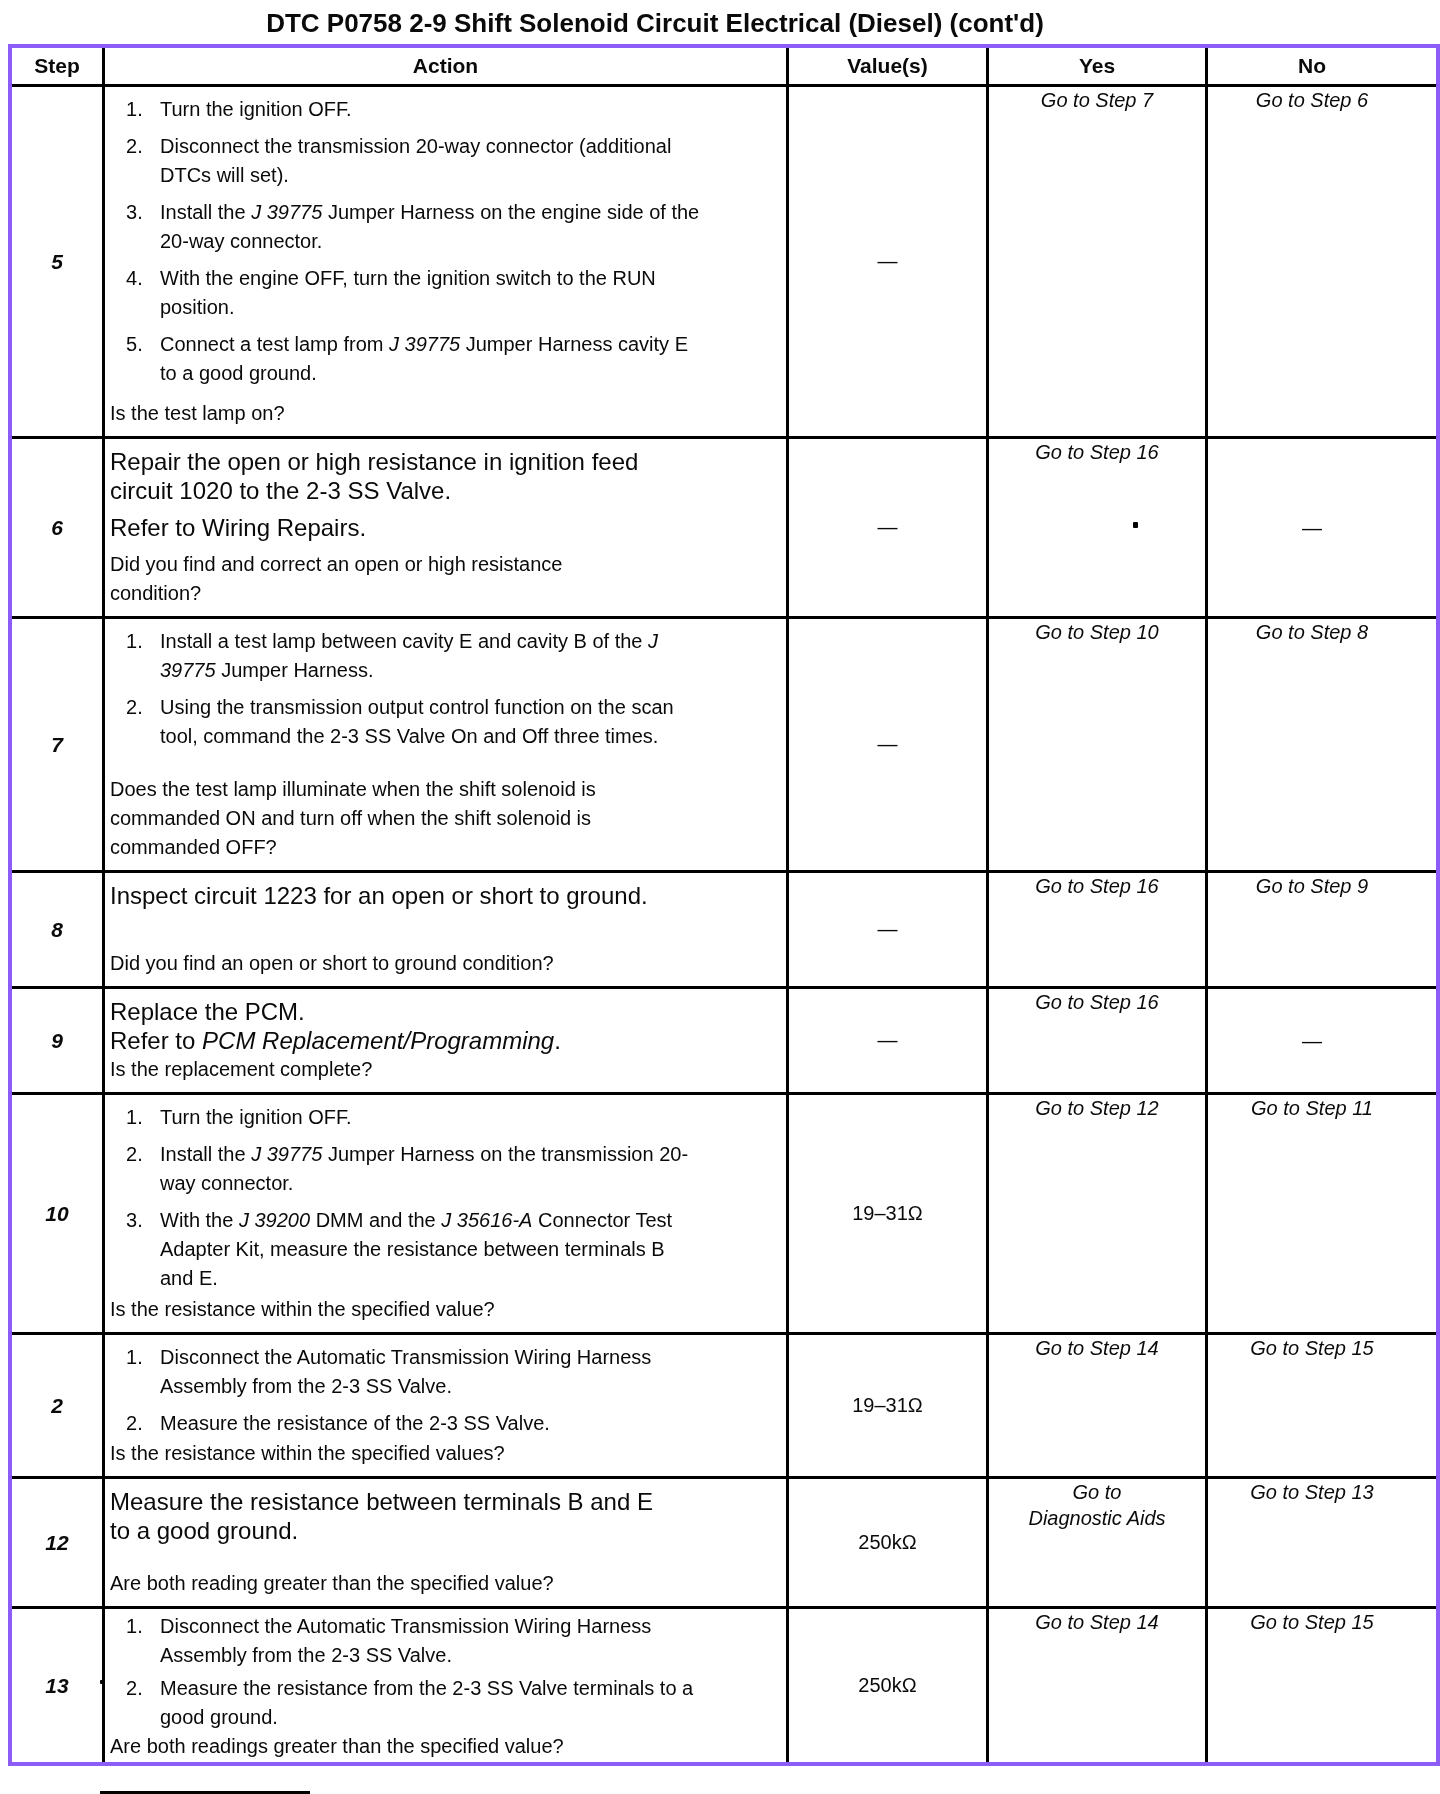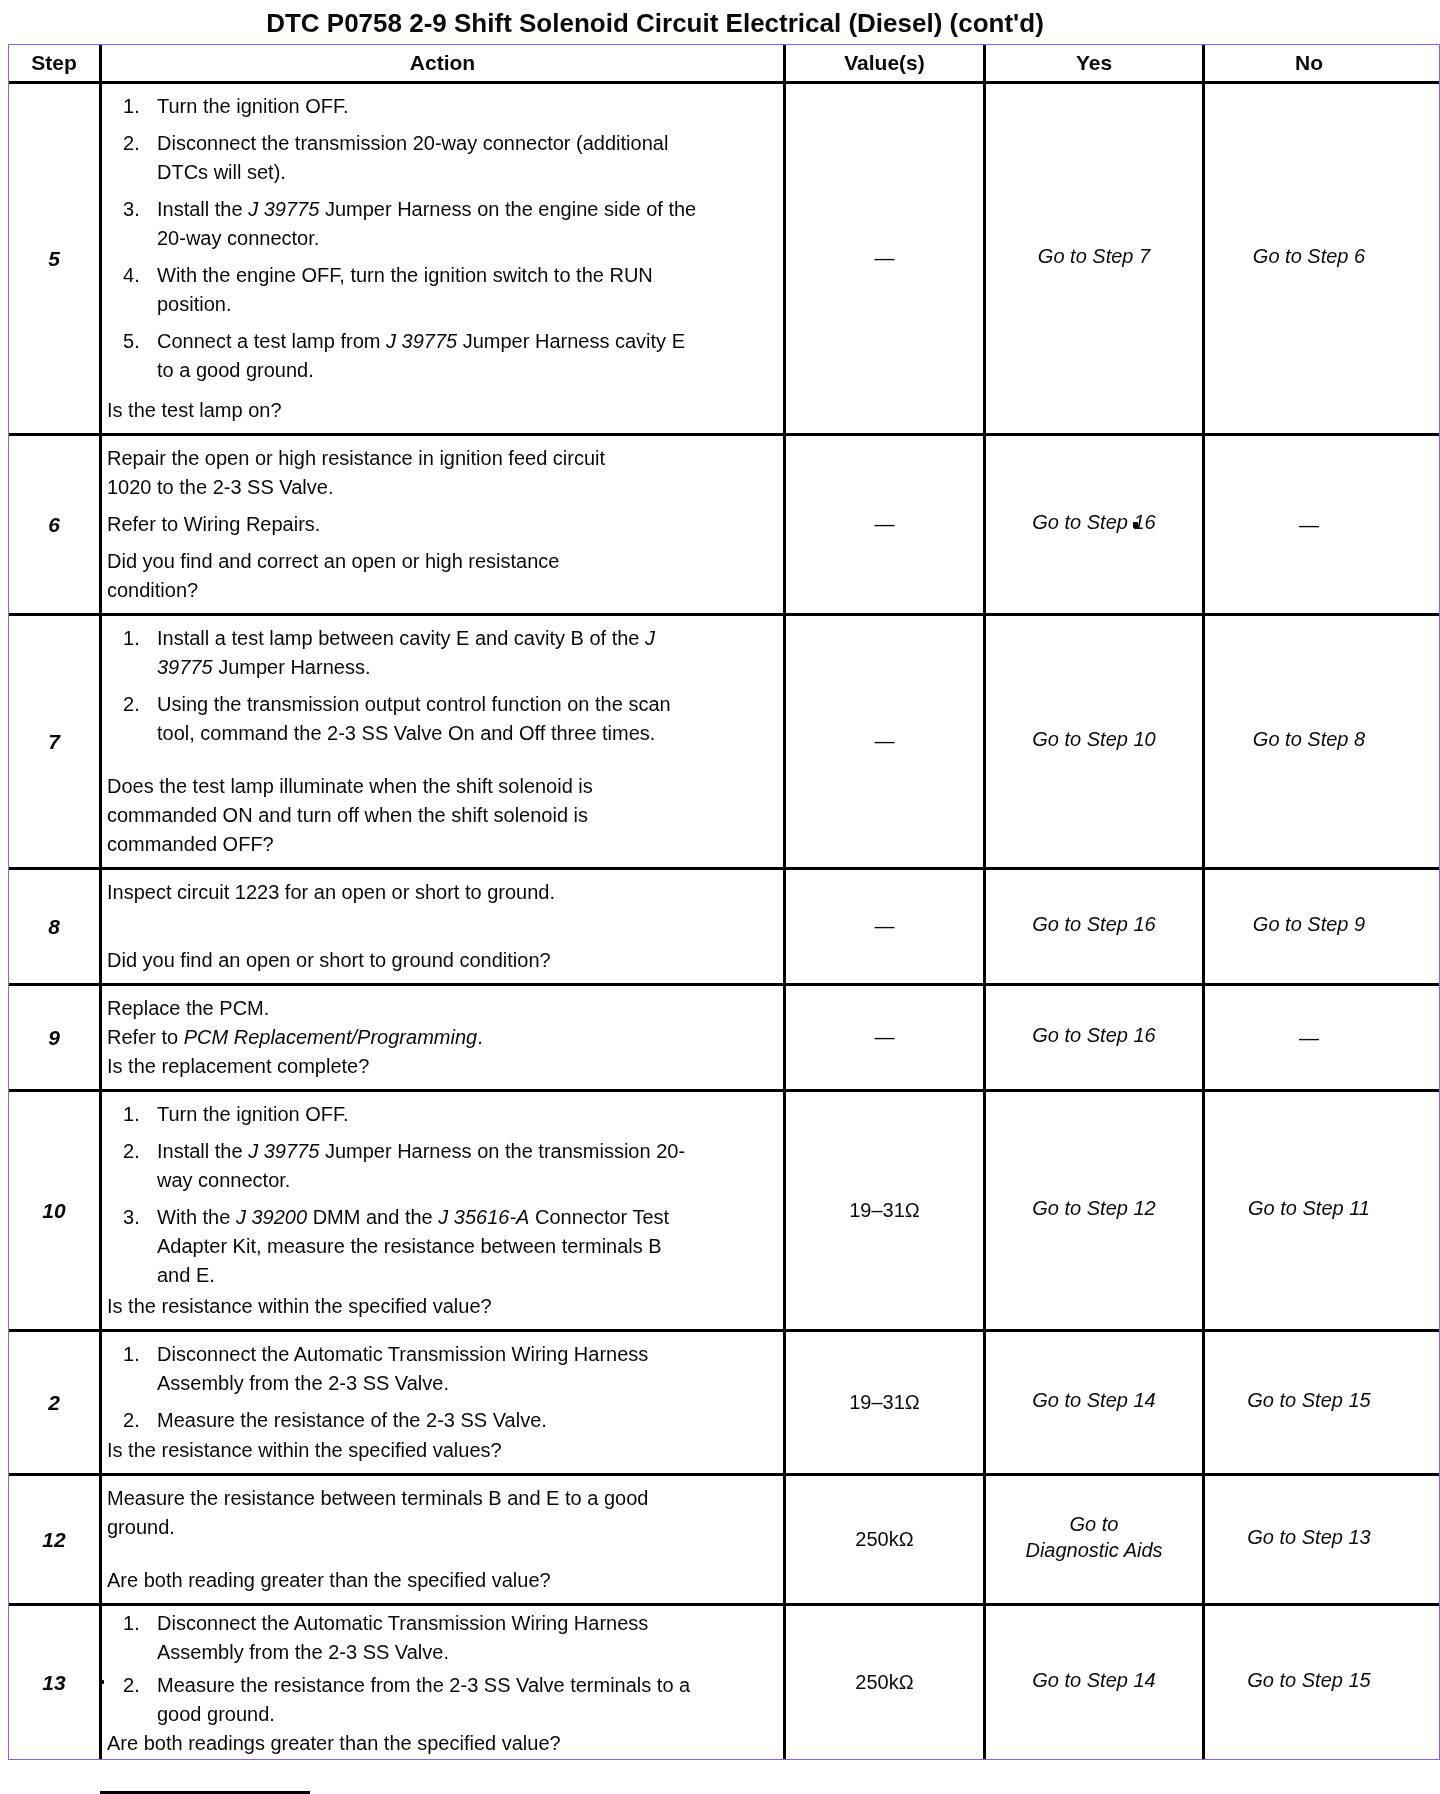--- a/index.html
+++ b/index.html
@@ -18,34 +18,34 @@
     text-align: center;
     font-weight: 700;
     font-size: 26px;
     padding-top: 8px;
   }
   .dtable {
     position: absolute;
     left: 8px;
     top: 44px;
     width: 1432px;
-    border: 1px solid #8b5cf6;
+    border: 4px solid #8b5cf6;
     background: #fff;
   }
   .row { display: flex; border-top: 3px solid #000; }
   .row:first-child { border-top: none; }
   .cell { border-left: 3px solid #000; overflow: hidden; }
   .cell:first-child { border-left: none; }
 
   .c-step { width: 90px; display: flex; align-items: center; justify-content: center; }
   .c-action { width: 684px; display: flex; flex-direction: column; padding: 8px 8px 8px 5px; }
   .c-val { width: 200px; display: flex; align-items: center; justify-content: center; font-size: 20px; }
   .c-yes { width: 219px; }
   .c-no { width: 211px; }
-  .c-yes, .c-no { display: flex; align-items: center; justify-content: center; padding-bottom: 6px; }
+  .c-yes, .c-no { display: flex; align-items: flex-start; justify-content: center; padding-bottom: 6px; }
 
   .head { height: 36px; }
   .head .cell { display: flex; align-items: center; justify-content: center; font-weight: 700; font-size: 21px; padding: 0; }
 
   .rh5  { height: 352px; }
   .rh6  { height: 180px; }
   .rh7  { height: 254px; }
   .rh8  { height: 116px; }
   .rh9  { height: 106px; }
   .rh10 { height: 240px; }
@@ -61,21 +61,21 @@
     counter-increment: item;
     padding-left: 50px;
     margin-top: 8px;
     font-size: 20px;
     line-height: 29px;
   }
   .alist li:first-child { margin-top: 0; }
   .alist li::before { content: counter(item) "."; position: absolute; left: 16px; }
   .li-text { display: inline-block; max-width: 540px; vertical-align: top; }
 
-  .para { font-size: 20px; line-height: 29px; max-width: 545px; margin: 0; }
+  .para { font-size: 24px; line-height: 29px; max-width: 545px; margin: 0; }
   .q    { font-size: 20px; line-height: 29px; max-width: 545px; margin-top: auto; }
   .spread { justify-content: space-between; }
   .spread .q { margin-top: 0; }
   .tight { padding-top: 3px; padding-bottom: 3px; }
   .tight li { margin-top: 4px; }
 
   .goto {
     font-style: italic;
     font-size: 20px;
     text-align: center;

